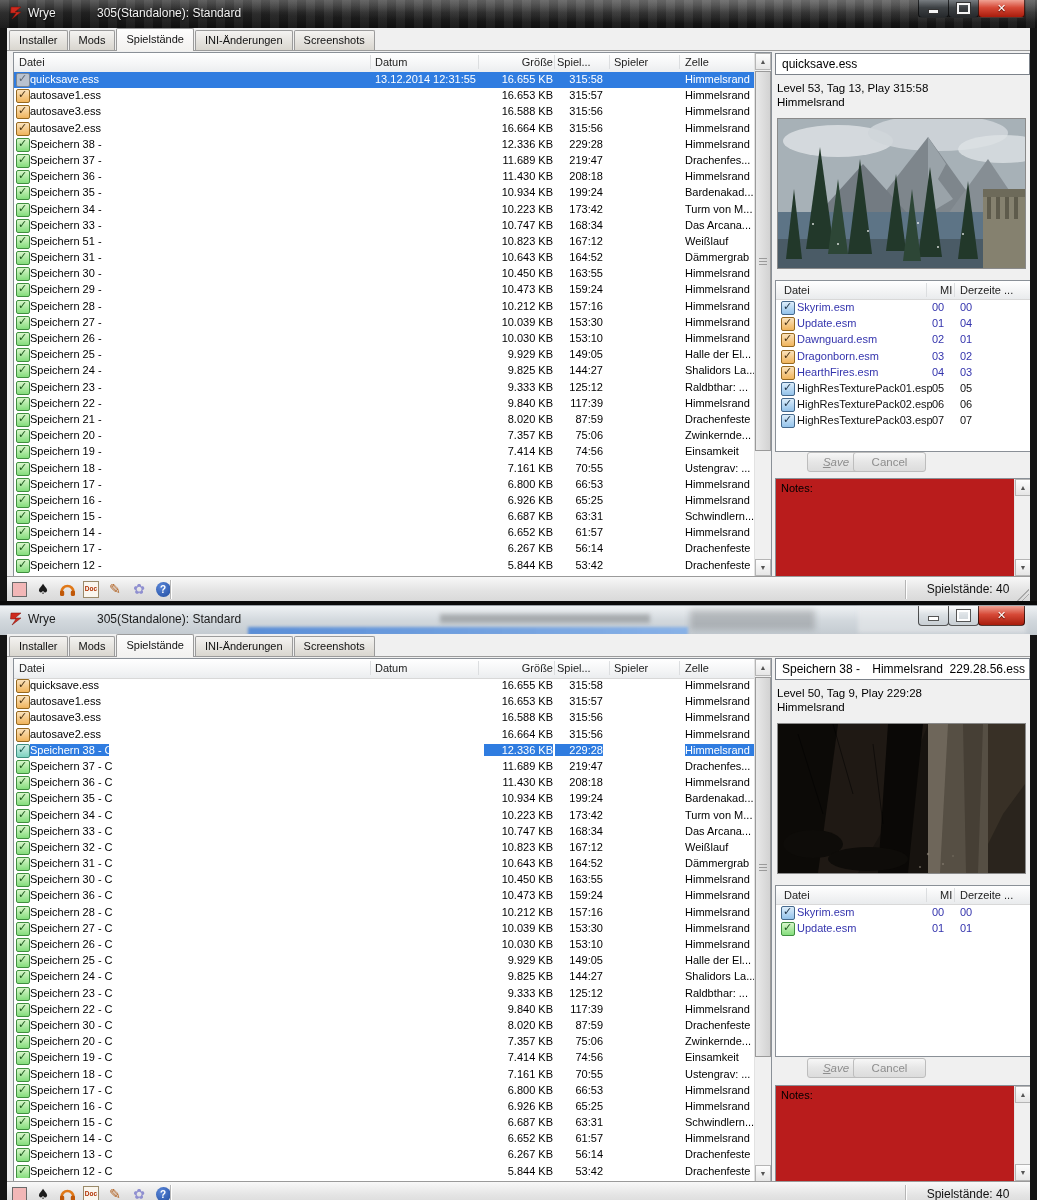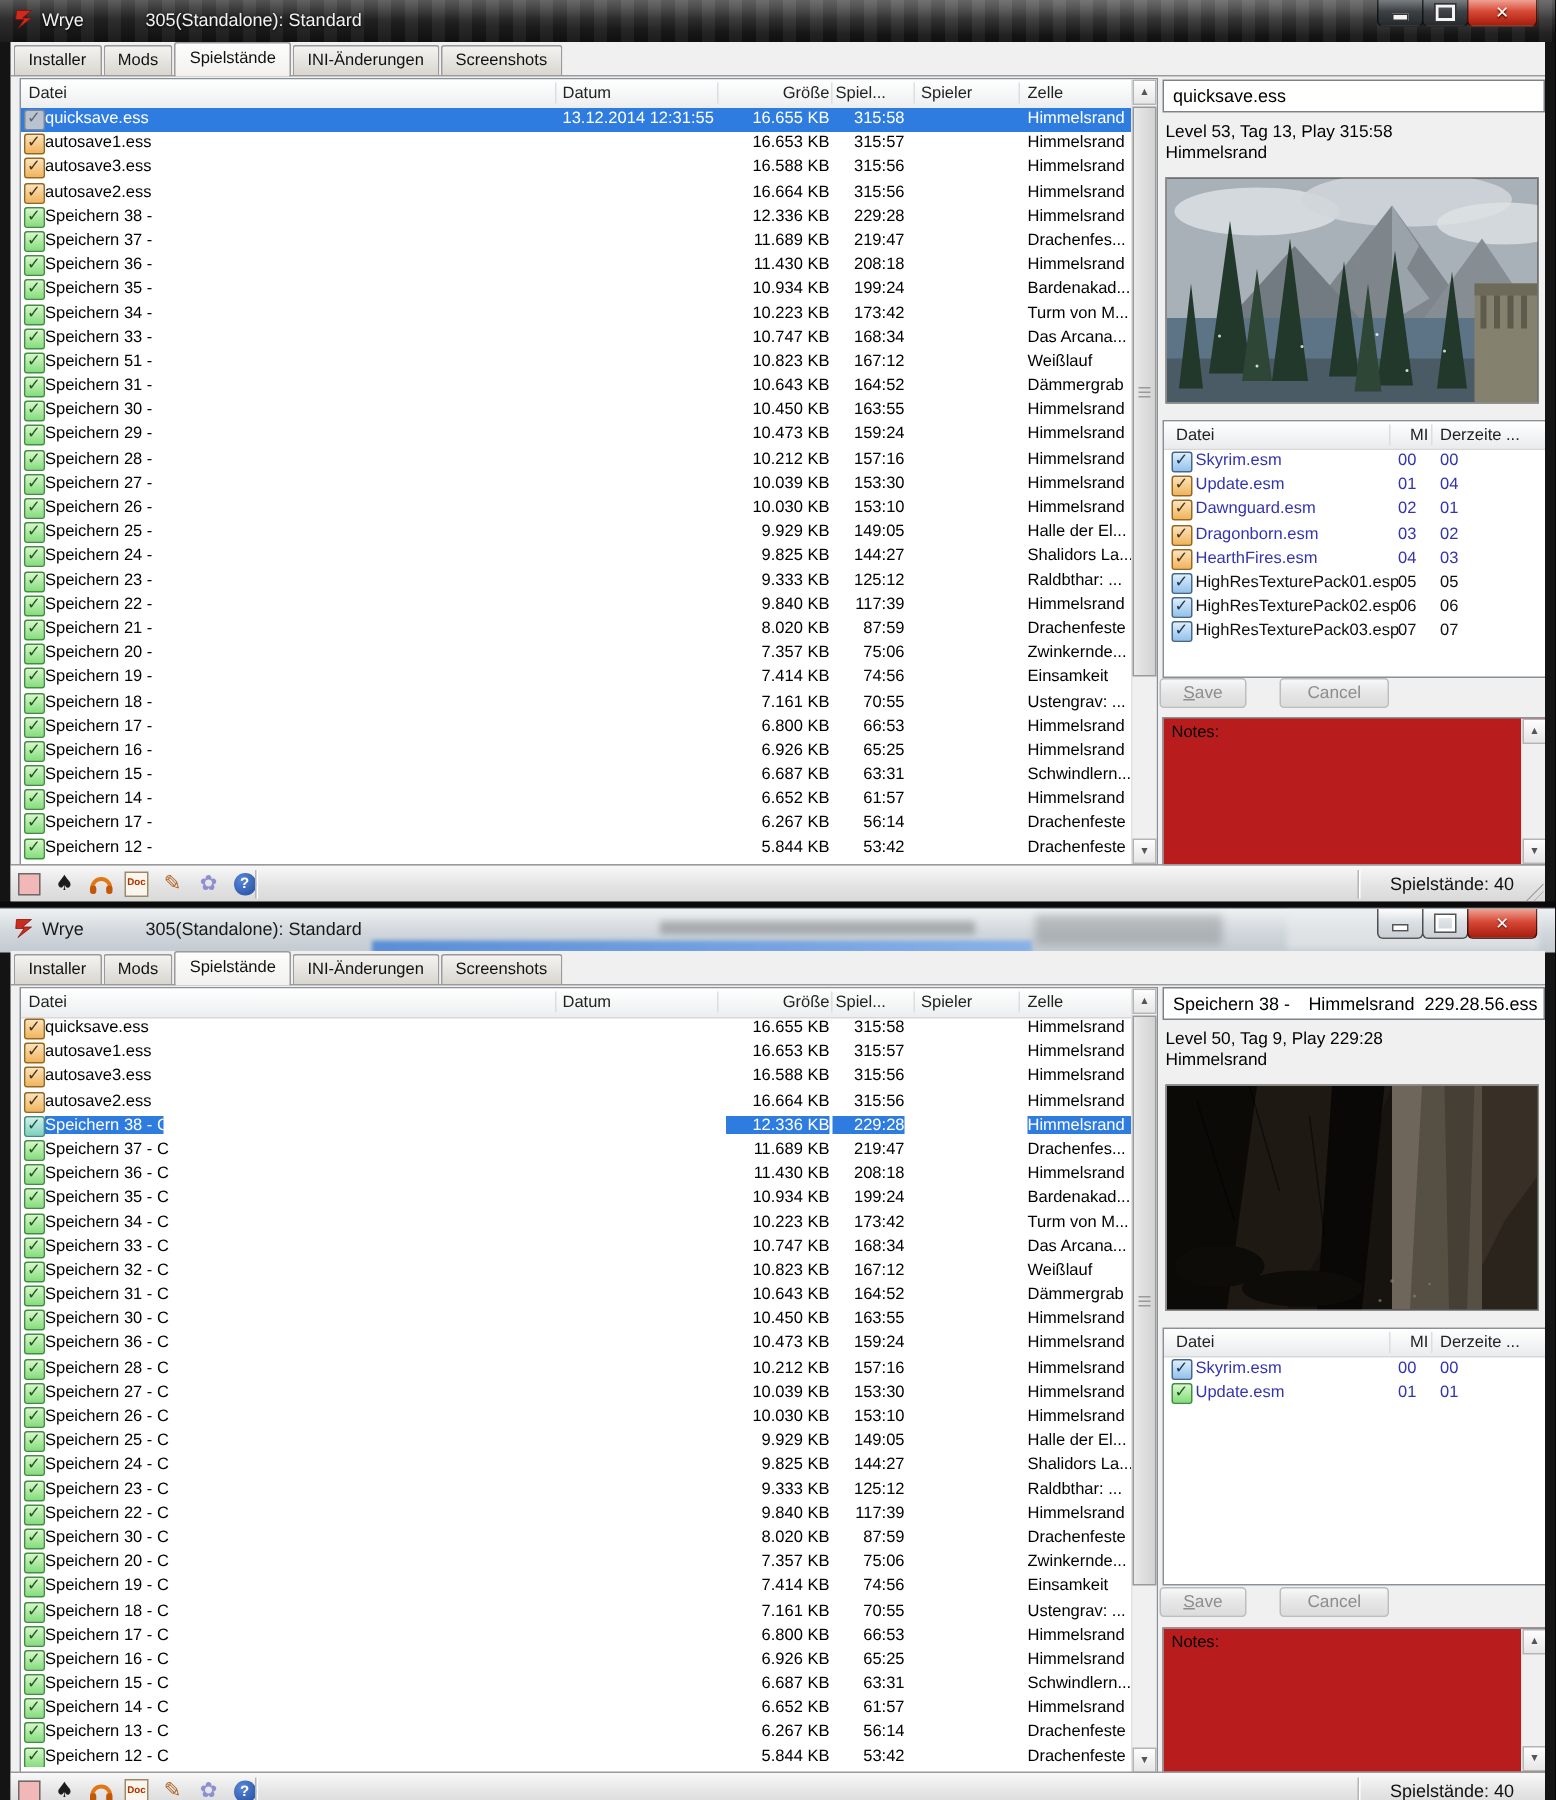--- a/index.html
+++ b/index.html
@@ -121,21 +121,21 @@
   .mrow .cb{left:5px;}
   .m-name{position:absolute;left:21px;top:1px;white-space:nowrap;}
   .m-mi{position:absolute;left:156px;top:1px;width:20px;}
   .m-cur{position:absolute;left:184px;top:1px;width:24px;}
   .txt-blue{color:#3434ad;}
   .txt-black{color:#111;}
 
   .dbtn{position:absolute;height:20px;background:linear-gradient(#f7f7f7,#e6e6e6 50%,#dcdcdc);
         border:1px solid #bdbdbd;border-radius:3px;box-sizing:border-box;color:#8d8d8d;
         text-align:center;line-height:18px;font-size:11.5px;}
-  .btn-save{left:766px;width:58px;}
+  .btn-save{left:800px;width:58px;font-style:italic;}
   .btn-cancel{left:846px;width:73px;}
   .dbtn .ul{text-decoration:underline;}
 
   .notes{position:absolute;left:768px;width:255px;background:#b91c1c;border:1px solid #8a9097;overflow:hidden;}
   .notes-label{position:absolute;left:5px;top:3px;}
   .notes .vscroll{border-left:1px solid #e6e6e6;}
 
   
   .statusbar{position:absolute;left:0;right:0;height:25px;background:linear-gradient(#f8f8f8,#e3e3e3 55%,#d8d8d8);
              border-top:1px solid #9a9a9a;}

